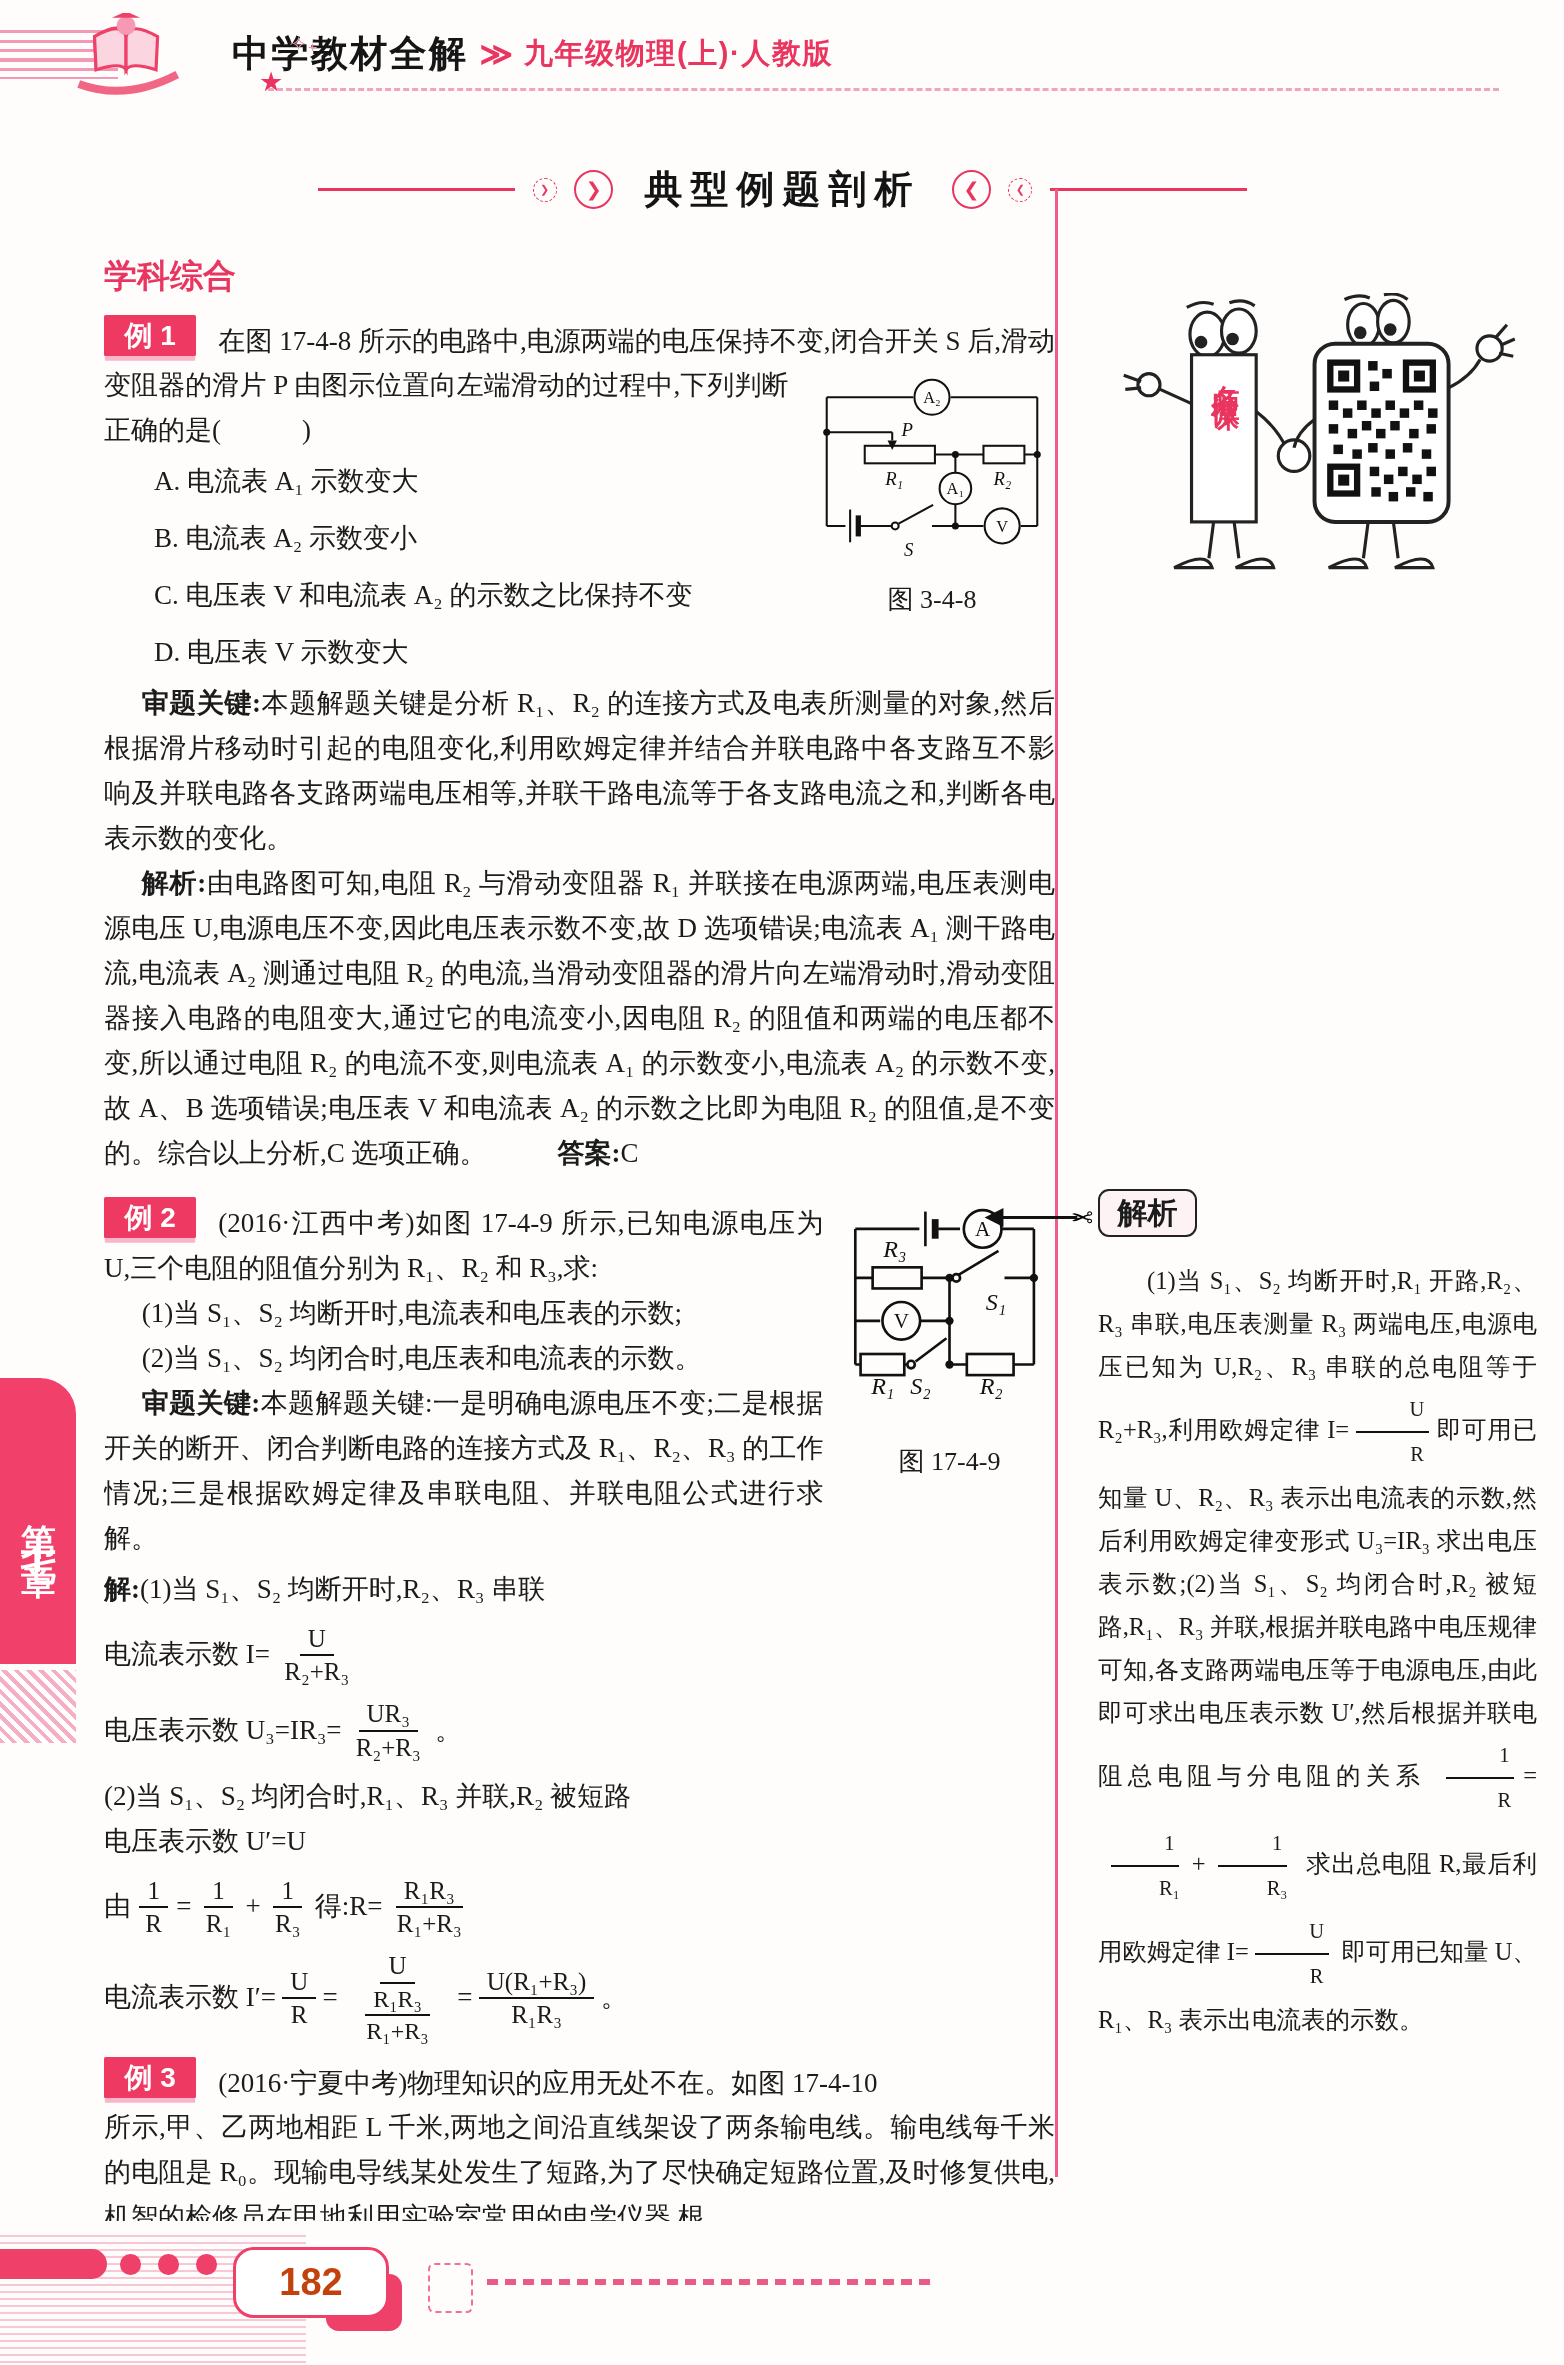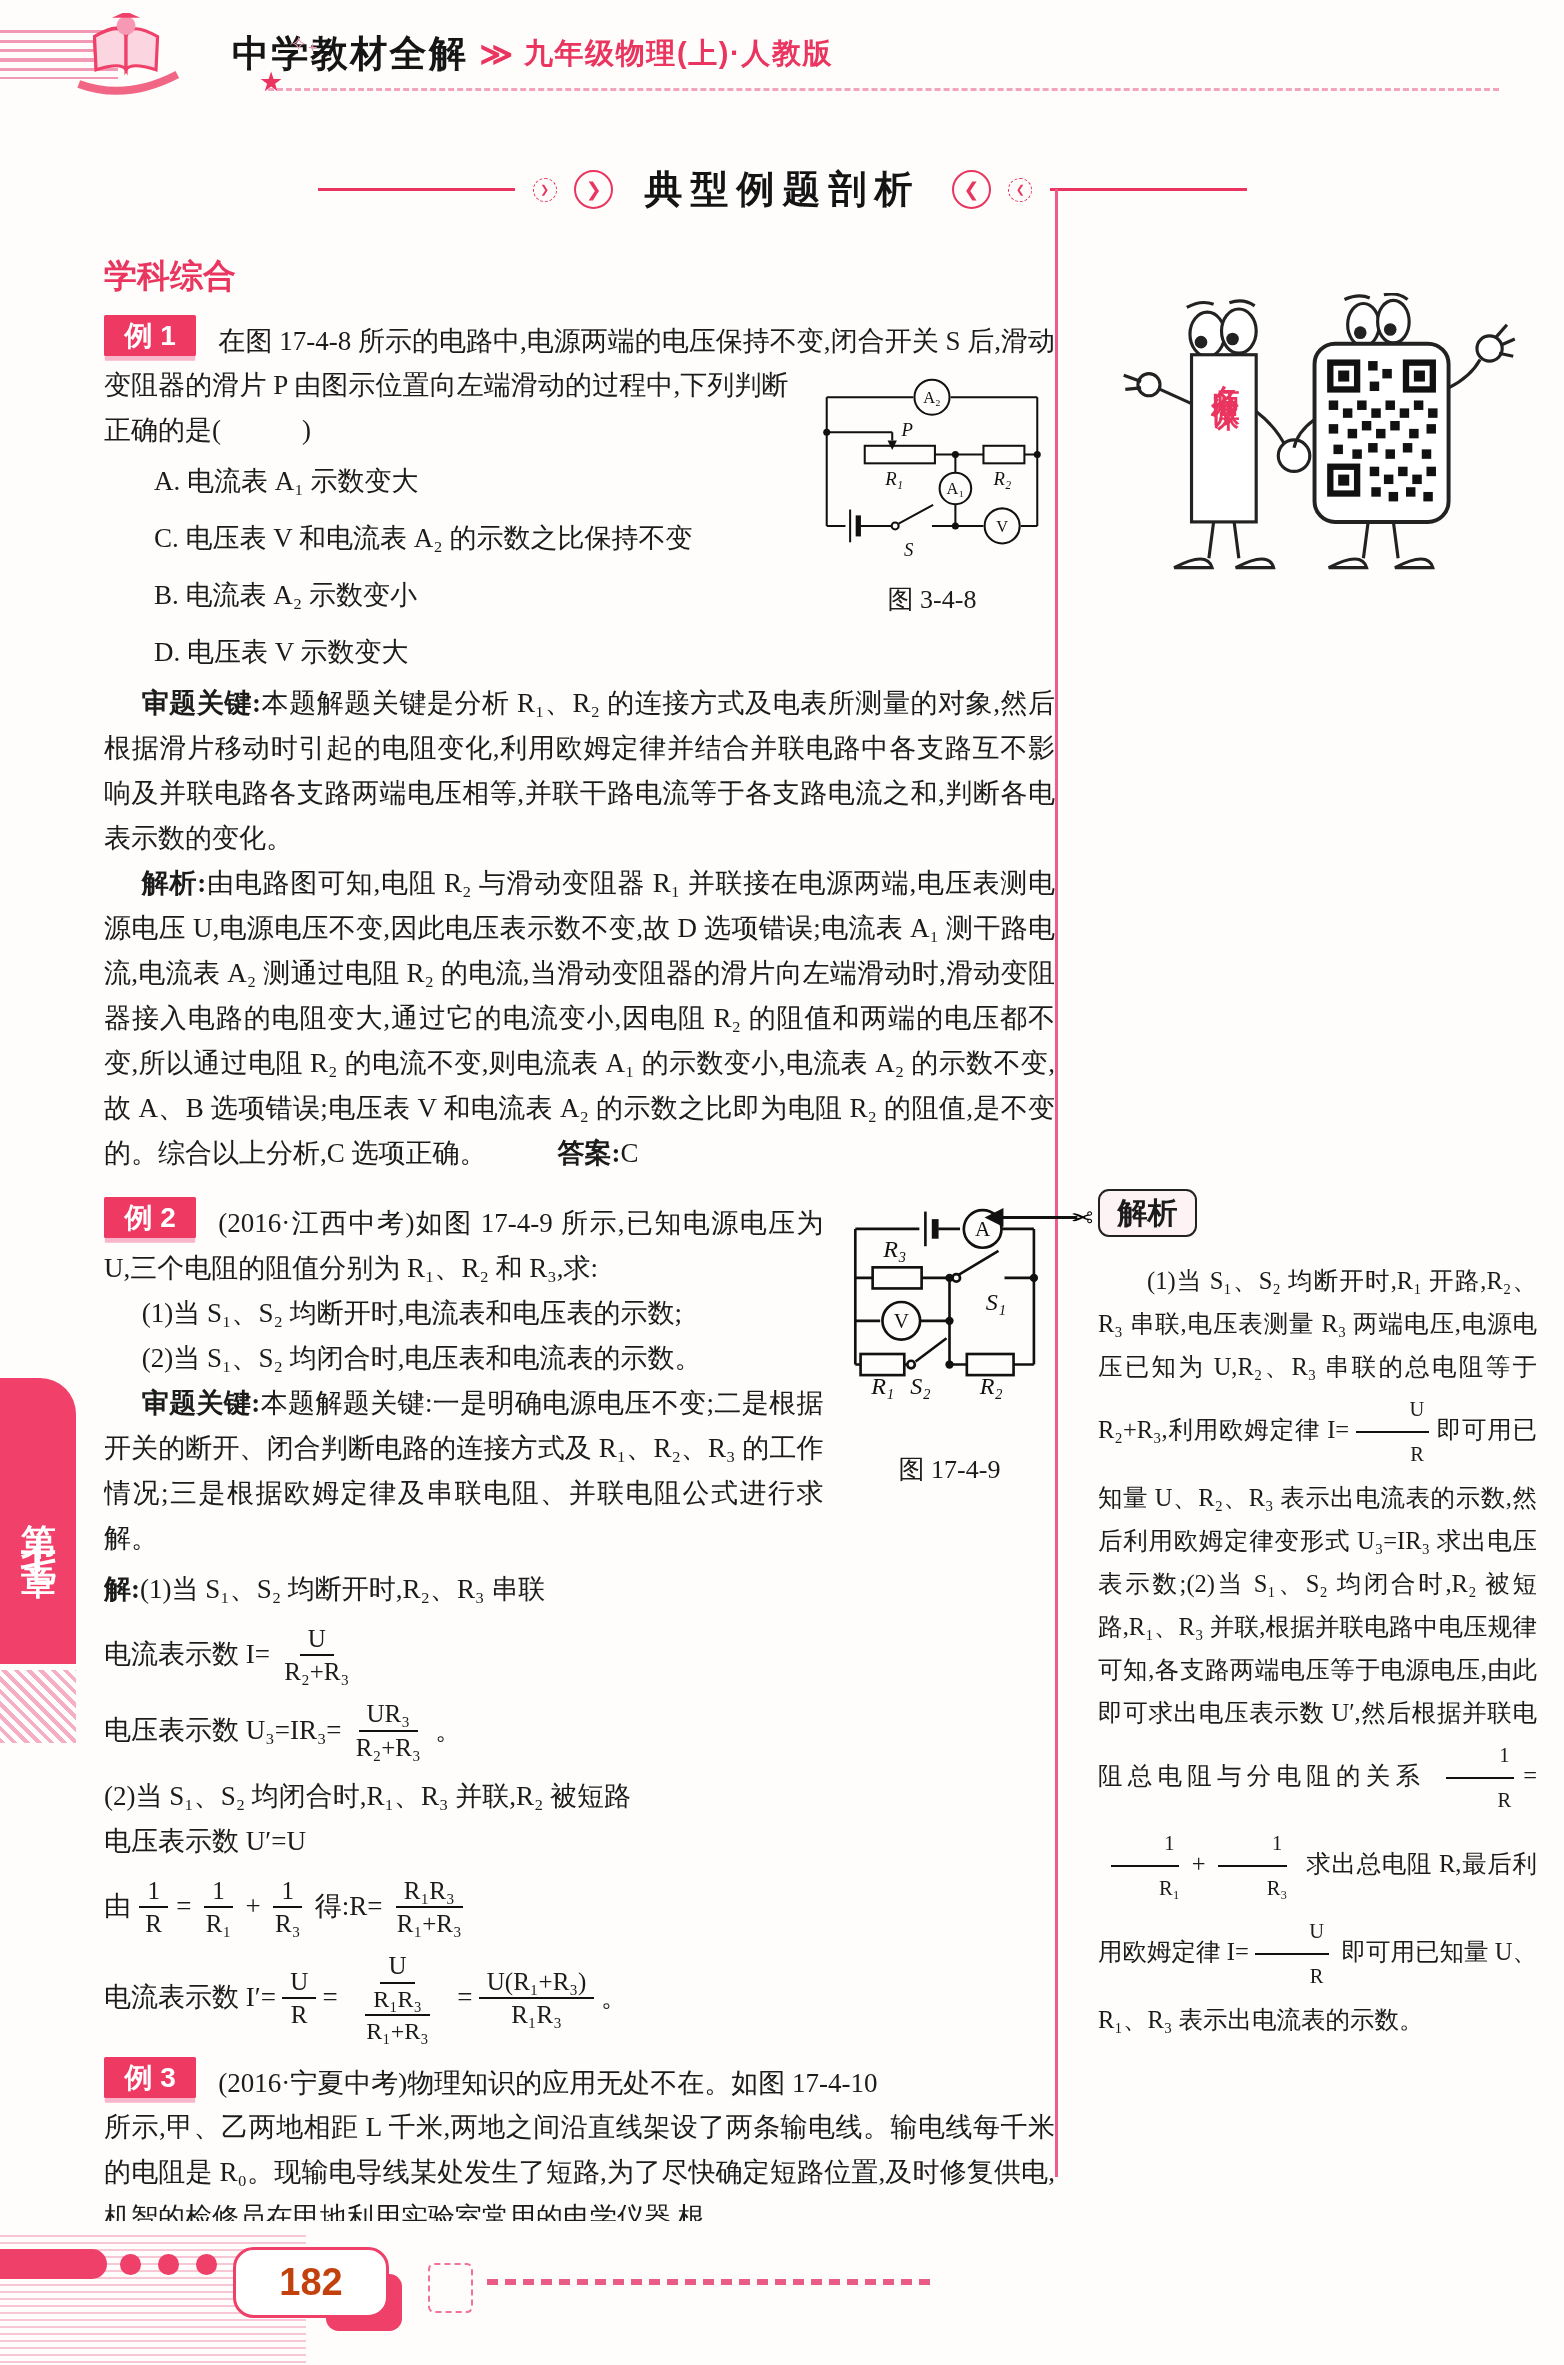--- a/index.html
+++ b/index.html
@@ -236,22 +236,22 @@
           <path class="wire" d="M70,242 V298"></path>
           <path class="thick" d="M84,252 V288"></path>
           <circle class="wire" cx="147" cy="270" r="6"></circle>
           <circle class="node" cx="250" cy="270" r="6"></circle>
           <circle class="wire" cx="330" cy="270" r="30"></circle>
           <text class="meter" x="330" y="280" text-anchor="middle">V</text>
           <text class="lbl" x="162" y="322">S</text>
         </svg><span class="fig-cap" style="display:block">图 3-4-8</span></span><span>断正确的是(　　　)</span>
     </div>
     <div class="opt">A. 电流表 A₁ 示数变大</div>
+    <div class="opt">B. 电流表 A₂ 示数变小</div>
     <div class="opt">C. 电压表 V 和电流表 A₂ 的示数之比保持不变</div>
-    <div class="opt">B. 电流表 A₂ 示数变小</div>
     <div class="opt">D. 电压表 V 示数变大</div>
 
     <div class="para ind1">
       <span class="blabel">审题关键:</span><span>本题解题关键是分析 R₁、R₂ 的连接方式及电表所测量的对象,然后根据滑片移动时引起的电阻变化,利用欧姆定律并结合并联电路中各支路互不影响及并联电路各支路两端电压相等,并联干路电流等于各支路电流之和,判断各电表示数的变化。</span>
     </div>
 
     <div class="para ind1">
       <span class="blabel">解析:</span><span>由电路图可知,电阻 R₂ 与滑动变阻器 R₁ 并联接在电源两端,电压表测电源电压 U,电源电压不变,因此电压表示数不变,故 D 选项错误;电流表 A₁ 测干路电流,电流表 A₂ 测通过电阻 R₂ 的电流,当滑动变阻器的滑片向左端滑动时,滑动变阻器接入电路的电阻变大,通过它的电流变小,因电阻 R₂ 的阻值和两端的电压都不变,所以通过电阻 R₂ 的电流不变,则电流表 A₁ 的示数变小,电流表 A₂ 的示数不变,故 A、B 选项错误;电压表 V 和电流表 A₂ 的示数之比即为电阻 R₂ 的阻值,是不变的。综合以上分析,C 选项正确。</span><span class="answer-gap"></span><span class="blabel">答案:</span><span>C</span>
     </div>
 
@@ -275,21 +275,21 @@
           <text class="meter" x="76" y="167" text-anchor="middle">V</text>
           <circle class="node" cx="140" cy="157" r="5.5"></circle>
           <path class="wire" d="M15,215 H22 M80,215 H83 M95,211 L136,180 M140,215 H163 M225,215 H252"></path>
           <rect class="wire" x="22" y="201" width="58" height="28"></rect>
           <circle class="wire" cx="89" cy="215" r="5"></circle>
           <circle class="node" cx="140" cy="215" r="5.5"></circle>
           <rect class="wire" x="163" y="201" width="62" height="28"></rect>
           <text class="lbl" x="36" y="254">R₁</text>
           <text class="lbl" x="88" y="254">S₂</text>
           <text class="lbl" x="180" y="254">R₂</text>
-        </svg><span class="fig-cap" style="display:block;margin-top:34px">图 17-4-9</span></span><span class="ex-badge">例 2</span><span>(2016·江西中考)如图 17-4-9 所示,已知电源电压为 U,三个电阻的阻值分别为 R₁、R₂ 和 R₃,求:</span>
+        </svg><span class="fig-cap" style="display:block;margin-top:26px">图 17-4-9</span></span><span class="ex-badge">例 2</span><span>(2016·江西中考)如图 17-4-9 所示,已知电源电压为 U,三个电阻的阻值分别为 R₁、R₂ 和 R₃,求:</span>
     </div>
     <div class="para ind1">(1)当 S₁、S₂ 均断开时,电流表和电压表的示数;</div>
     <div class="para ind1">(2)当 S₁、S₂ 均闭合时,电压表和电流表的示数。</div>
 
     <div class="para ind1">
       <span class="blabel">审题关键:</span><span>本题解题关键:一是明确电源电压不变;二是根据开关的断开、闭合判断电路的连接方式及 R₁、R₂、R₃ 的工作情况;三是根据欧姆定律及串联电阻、并联电阻公式进行求解。</span>
     </div>
 
     <div class="para" style="margin-top:6.3px">
       <span class="blabel">解:</span><span>(1)当 S₁、S₂ 均断开时,R₂、R₃ 串联</span>

